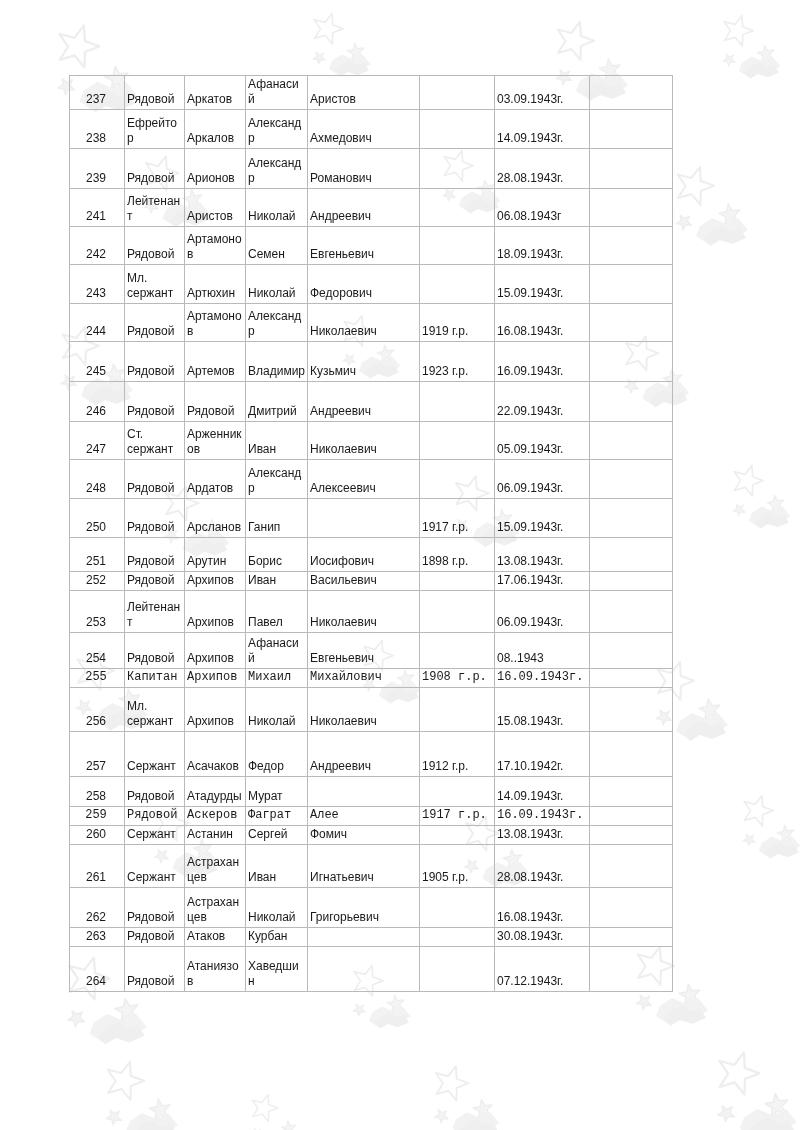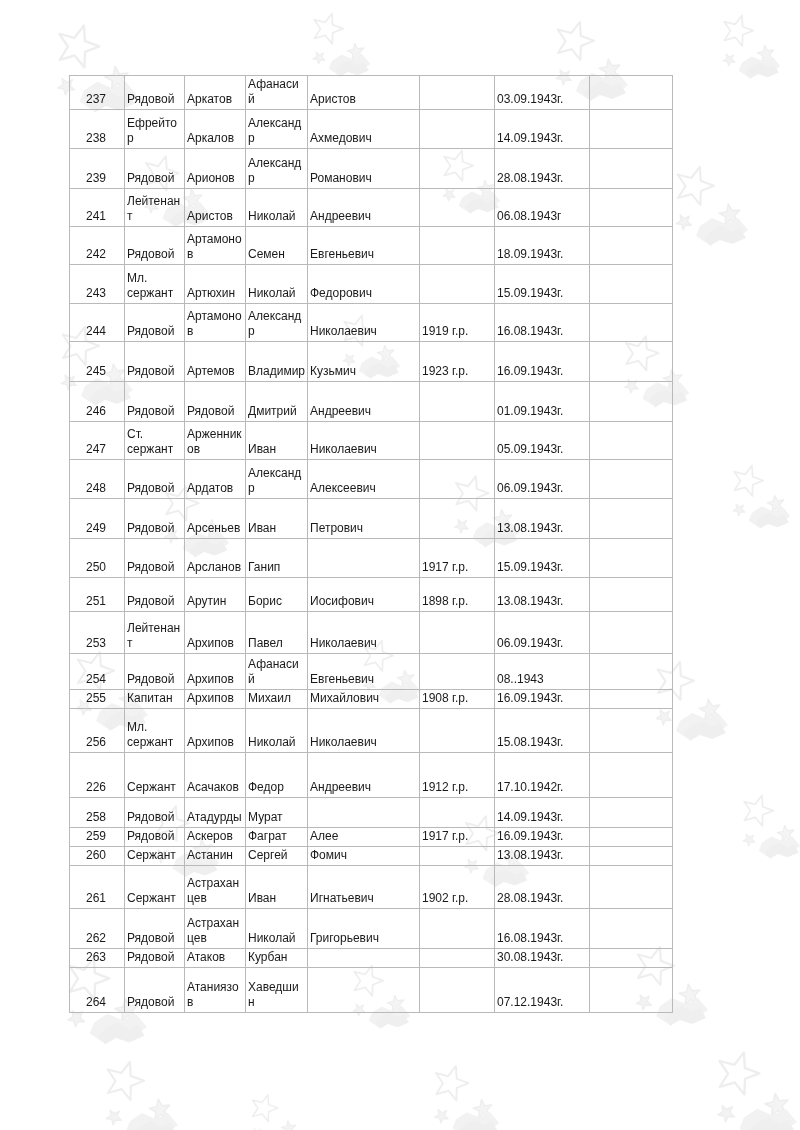--- a/index.html
+++ b/index.html
@@ -346,21 +346,21 @@
       <td class="c-date">16.09.1943г.</td>
       <td class="c-note"></td>
     </tr>
         <tr style="height: 40px;">
       <td class="c-num">246</td>
       <td class="c-rank">Рядовой</td>
       <td class="c-sur">Рядовой</td>
       <td class="c-name">Дмитрий</td>
       <td class="c-patr">Андреевич</td>
       <td class="c-birth"></td>
-      <td class="c-date">01.09.1943г.</td>
+      <td class="c-date">22.09.1943г.</td>
       <td class="c-note"></td>
     </tr>
         <tr style="height: 38px;">
       <td class="c-num">247</td>
       <td class="c-rank">Ст. сержант</td>
       <td class="c-sur">Арженников</td>
       <td class="c-name">Иван</td>
       <td class="c-patr">Николаевич</td>
       <td class="c-birth"></td>
       <td class="c-date">05.09.1943г.</td>
@@ -369,48 +369,48 @@
         <tr style="height: 39px;">
       <td class="c-num">248</td>
       <td class="c-rank">Рядовой</td>
       <td class="c-sur">Ардатов</td>
       <td class="c-name">Александр</td>
       <td class="c-patr">Алексеевич</td>
       <td class="c-birth"></td>
       <td class="c-date">06.09.1943г.</td>
       <td class="c-note"></td>
     </tr>
-        <tr style="height: 40px;">
-      <td class="c-num">249</td>
-      <td class="c-rank">Рядовой</td>
-      <td class="c-sur">Арсеньев</td>
-      <td class="c-name">Иван</td>
-      <td class="c-patr">Петрович</td>
-      <td class="c-birth"></td>
-      <td class="c-date">13.08.1943г.</td>
-      <td class="c-note"></td>
-    </tr>
         <tr style="height: 39px;">
       <td class="c-num">250</td>
       <td class="c-rank">Рядовой</td>
       <td class="c-sur">Арсланов</td>
       <td class="c-name">Ганип</td>
       <td class="c-patr"></td>
       <td class="c-birth">1917 г.р.</td>
       <td class="c-date">15.09.1943г.</td>
       <td class="c-note"></td>
     </tr>
         <tr style="height: 34px;">
       <td class="c-num">251</td>
       <td class="c-rank">Рядовой</td>
       <td class="c-sur">Арутин</td>
       <td class="c-name">Борис</td>
       <td class="c-patr">Иосифович</td>
       <td class="c-birth">1898 г.р.</td>
       <td class="c-date">13.08.1943г.</td>
+      <td class="c-note"></td>
+    </tr>
+        <tr style="height: 18px;">
+      <td class="c-num">252</td>
+      <td class="c-rank">Рядовой</td>
+      <td class="c-sur">Архипов</td>
+      <td class="c-name">Иван</td>
+      <td class="c-patr">Васильевич</td>
+      <td class="c-birth"></td>
+      <td class="c-date">17.06.1943г.</td>
       <td class="c-note"></td>
     </tr>
         <tr style="height: 42px;">
       <td class="c-num">253</td>
       <td class="c-rank">Лейтенант</td>
       <td class="c-sur">Архипов</td>
       <td class="c-name">Павел</td>
       <td class="c-patr">Николаевич</td>
       <td class="c-birth"></td>
       <td class="c-date">06.09.1943г.</td>
@@ -419,61 +419,61 @@
         <tr style="height: 36px;">
       <td class="c-num">254</td>
       <td class="c-rank">Рядовой</td>
       <td class="c-sur">Архипов</td>
       <td class="c-name">Афанасий</td>
       <td class="c-patr">Евгеньевич</td>
       <td class="c-birth"></td>
       <td class="c-date">08..1943</td>
       <td class="c-note"></td>
     </tr>
-        <tr style="height: 16px;">
+        <tr style="height: 16px; font-family: Liberation Mono, monospace;">
       <td class="c-num">255</td>
       <td class="c-rank">Капитан</td>
       <td class="c-sur">Архипов</td>
       <td class="c-name">Михаил</td>
       <td class="c-patr">Михайлович</td>
       <td class="c-birth">1908 г.р.</td>
       <td class="c-date">16.09.1943г.</td>
       <td class="c-note"></td>
     </tr>
         <tr style="height: 44px;">
       <td class="c-num">256</td>
       <td class="c-rank">Мл. сержант</td>
       <td class="c-sur">Архипов</td>
       <td class="c-name">Николай</td>
       <td class="c-patr">Николаевич</td>
       <td class="c-birth"></td>
       <td class="c-date">15.08.1943г.</td>
       <td class="c-note"></td>
     </tr>
         <tr style="height: 45px;">
-      <td class="c-num">226</td>
+      <td class="c-num">257</td>
       <td class="c-rank">Сержант</td>
       <td class="c-sur">Асачаков</td>
       <td class="c-name">Федор</td>
       <td class="c-patr">Андреевич</td>
       <td class="c-birth">1912 г.р.</td>
       <td class="c-date">17.10.1942г.</td>
       <td class="c-note"></td>
     </tr>
         <tr style="height: 30px; margin-top: 22px;">
       <td class="c-num">258</td>
       <td class="c-rank">Рядовой</td>
       <td class="c-sur">Атадурды</td>
       <td class="c-name">Мурат</td>
       <td class="c-patr"></td>
       <td class="c-birth"></td>
       <td class="c-date">14.09.1943г.</td>
       <td class="c-note"></td>
     </tr>
-        <tr style="height: 18px;">
+        <tr style="height: 18px; font-family: Liberation Mono, monospace;">
       <td class="c-num">259</td>
       <td class="c-rank">Рядовой</td>
       <td class="c-sur">Аскеров</td>
       <td class="c-name">Фаграт</td>
       <td class="c-patr">Алее</td>
       <td class="c-birth">1917 г.р.</td>
       <td class="c-date">16.09.1943г.</td>
       <td class="c-note"></td>
     </tr>
         <tr style="height: 18px;">
@@ -485,21 +485,21 @@
       <td class="c-birth"></td>
       <td class="c-date">13.08.1943г.</td>
       <td class="c-note"></td>
     </tr>
         <tr style="height: 43px;">
       <td class="c-num">261</td>
       <td class="c-rank">Сержант</td>
       <td class="c-sur">Астраханцев</td>
       <td class="c-name">Иван</td>
       <td class="c-patr">Игнатьевич</td>
-      <td class="c-birth">1902 г.р.</td>
+      <td class="c-birth">1905 г.р.</td>
       <td class="c-date">28.08.1943г.</td>
       <td class="c-note"></td>
     </tr>
         <tr style="height: 40px;">
       <td class="c-num">262</td>
       <td class="c-rank">Рядовой</td>
       <td class="c-sur">Астраханцев</td>
       <td class="c-name">Николай</td>
       <td class="c-patr">Григорьевич</td>
       <td class="c-birth"></td>

